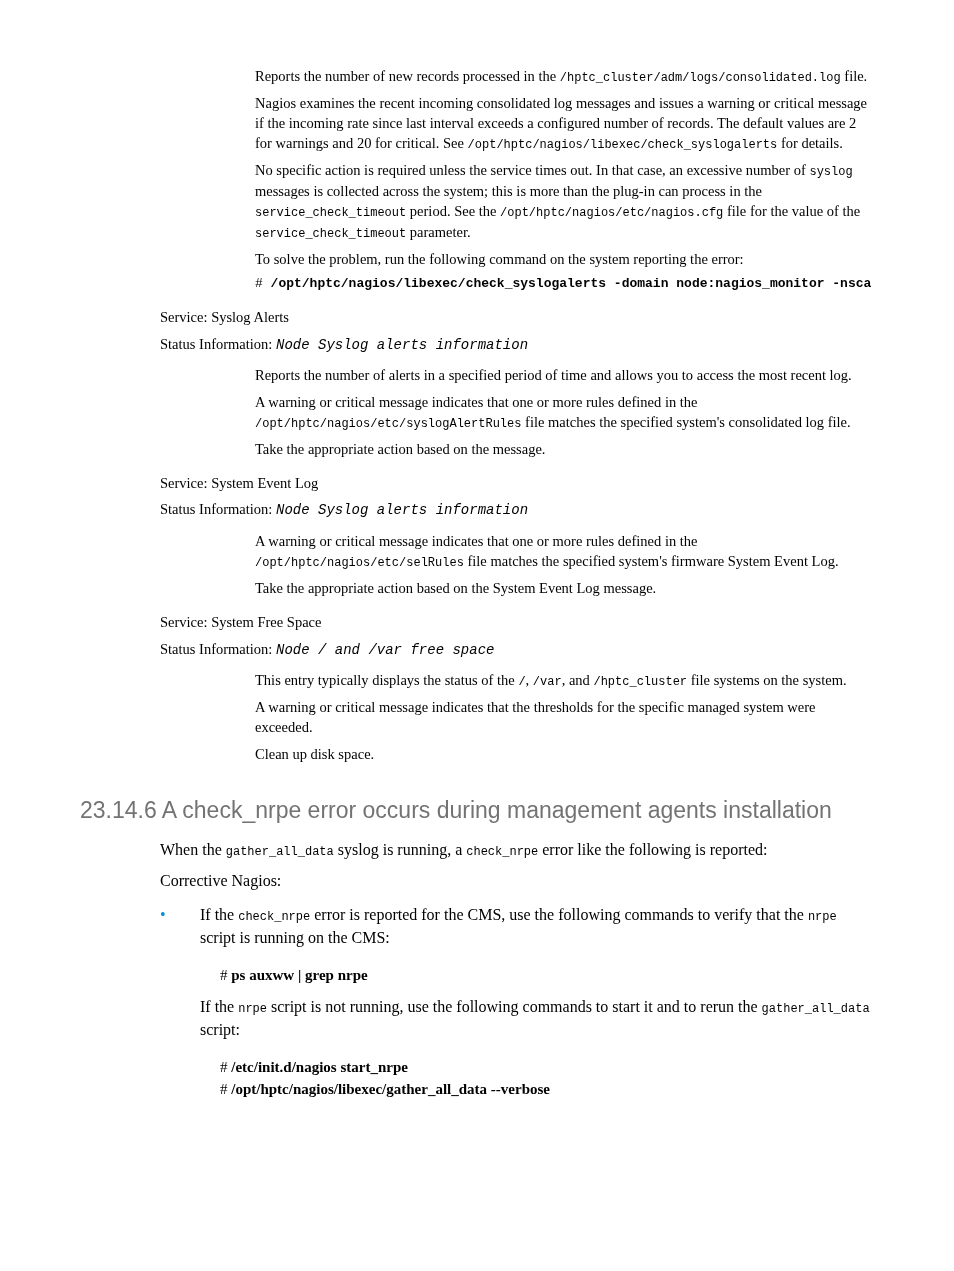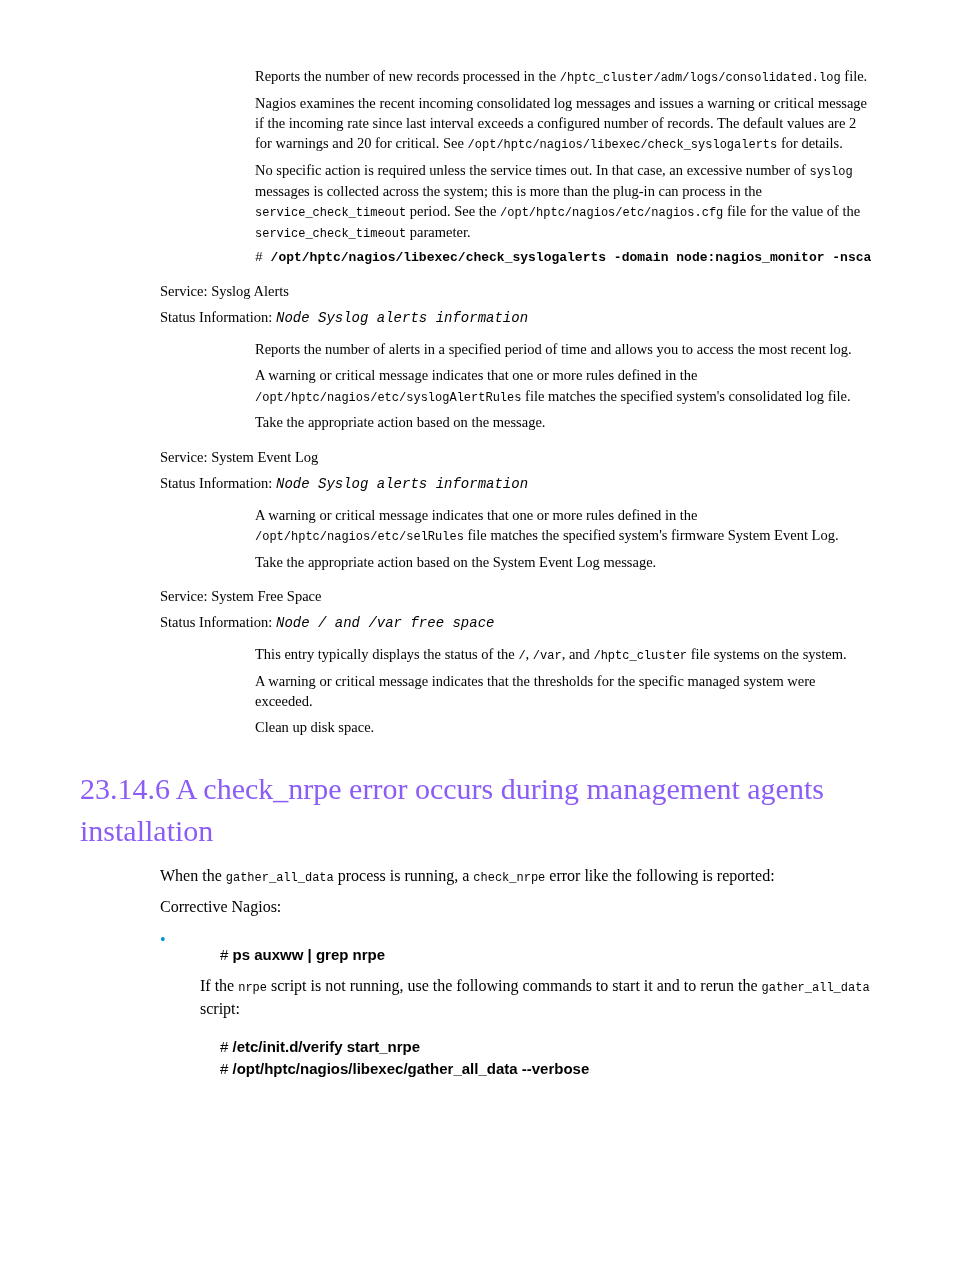--- a/index.html
+++ b/index.html
@@ -29,24 +29,24 @@
   }
   .mono-italic {
     font-family: 'Courier New', Courier, monospace;
     font-style: italic;
     font-size: 14px;
   }
   .bold {
     font-weight: bold;
   }
   h2.section-heading {
-    color: #8b5cf6;
-    font-family: Liberation Serif, serif;
+    color: #737373;
+    font-family: Liberation Sans, sans-serif;
     font-weight: normal;
-    font-size: 30px;
+    font-size: 23px;
     margin: 30px 0 12px 0;
   }
   .body-content {
     margin-left: 80px;
     font-size: 16px;
     line-height: 1.45;
   }
   .body-content p {
     margin: 8px 0;
   }
@@ -58,33 +58,34 @@
     color: #0096d6;
     font-size: 16px;
     width: 40px;
     flex-shrink: 0;
   }
   .bullet-body {
     flex: 1;
   }
   .code-indent {
     margin-left: 20px;
-    font-family: Liberation Sans, sans-serif;
+    font-family: Liberation Serif, serif;
     font-size: 15px;
     margin-top: 16px;
     margin-bottom: 6px;
   }
 </style>
 </head>
 <body>
 
 <div class="indent-block">
   <p><span>Reports the number of new records processed in the </span><span class="mono">/hptc_cluster/adm/logs/consolidated.log</span><span> file.</span></p>
   <p><span>Nagios examines the recent incoming consolidated log messages and issues a warning or critical message if the incoming rate since last interval exceeds a configured number of records. The default values are 2 for warnings and 20 for critical. See </span><span class="mono">/opt/hptc/nagios/libexec/check_syslogalerts</span><span> for details.</span></p>
   <p><span>No specific action is required unless the service times out. In that case, an excessive number of </span><span class="mono">syslog</span><span> messages is collected across the system; this is more than the plug-in can process in the </span><span class="mono">service_check_timeout</span><span> period. See the </span><span class="mono">/opt/hptc/nagios/etc/nagios.cfg</span><span> file for the value of the </span><span class="mono">service_check_timeout</span><span> parameter.</span></p>
+  <p>To solve the problem, run the following command on the system reporting the error:</p>
   <p class="mono" style="font-size:13px;"><span># </span><span class="bold">/opt/hptc/nagios/libexec/check_syslogalerts -domain node:nagios_monitor -nsca</span></p>
 </div>
 
 <div class="label-block">
   <p>Service: Syslog Alerts</p>
   <p><span>Status Information: </span><span class="mono-italic">Node Syslog alerts information</span></p>
 </div>
 <div class="indent-block" style="margin-top:10px;">
   <p>Reports the number of alerts in a specified period of time and allows you to access the most recent log.</p>
   <p><span>A warning or critical message indicates that one or more rules defined in the </span><span class="mono">/opt/hptc/nagios/etc/syslogAlertRules</span><span> file matches the specified system's consolidated log file.</span></p>
@@ -106,27 +107,28 @@
 </div>
 <div class="indent-block" style="margin-top:10px;">
   <p><span>This entry typically displays the status of the </span><span class="mono">/</span><span>, </span><span class="mono">/var</span><span>, and </span><span class="mono">/hptc_cluster</span><span> file systems on the system.</span></p>
   <p>A warning or critical message indicates that the thresholds for the specific managed system were exceeded.</p>
   <p>Clean up disk space.</p>
 </div>
 
 <h2 class="section-heading">23.14.6 A check_nrpe error occurs during management agents installation</h2>
 
 <div class="body-content">
-  <p><span>When the </span><span class="mono">gather_all_data</span><span> process is running, a </span><span class="mono">check_nrpe</span><span> error like the following is reported:</span></p>
+  <p><span>When the </span><span class="mono">gather_all_data</span><span> syslog is running, a </span><span class="mono">check_nrpe</span><span> error like the following is reported:</span></p>
   <p>Corrective Nagios:</p>
 
   <div class="bullet-row">
     <div class="bullet-point">•</div>
     <div class="bullet-body">
+      <p style="margin-top:0;"><span>If the </span><span class="mono">check_nrpe</span><span> error is reported for the CMS, use the following commands to verify that the </span><span class="mono">nrpe</span><span> script is running on the CMS:</span></p>
       <div class="code-indent"><span># </span><span class="bold">ps auxww | grep nrpe</span></div>
       <p><span>If the </span><span class="mono">nrpe</span><span> script is not running, use the following commands to start it and to rerun the </span><span class="mono">gather_all_data</span><span> script:</span></p>
       <div class="code-indent">
-        <div><span># </span><span class="bold">/etc/init.d/verify start_nrpe</span></div>
+        <div><span># </span><span class="bold">/etc/init.d/nagios start_nrpe</span></div>
         <div><span># </span><span class="bold">/opt/hptc/nagios/libexec/gather_all_data --verbose</span></div>
       </div>
     </div>
   </div>
 </div>
 
 </body></html>

